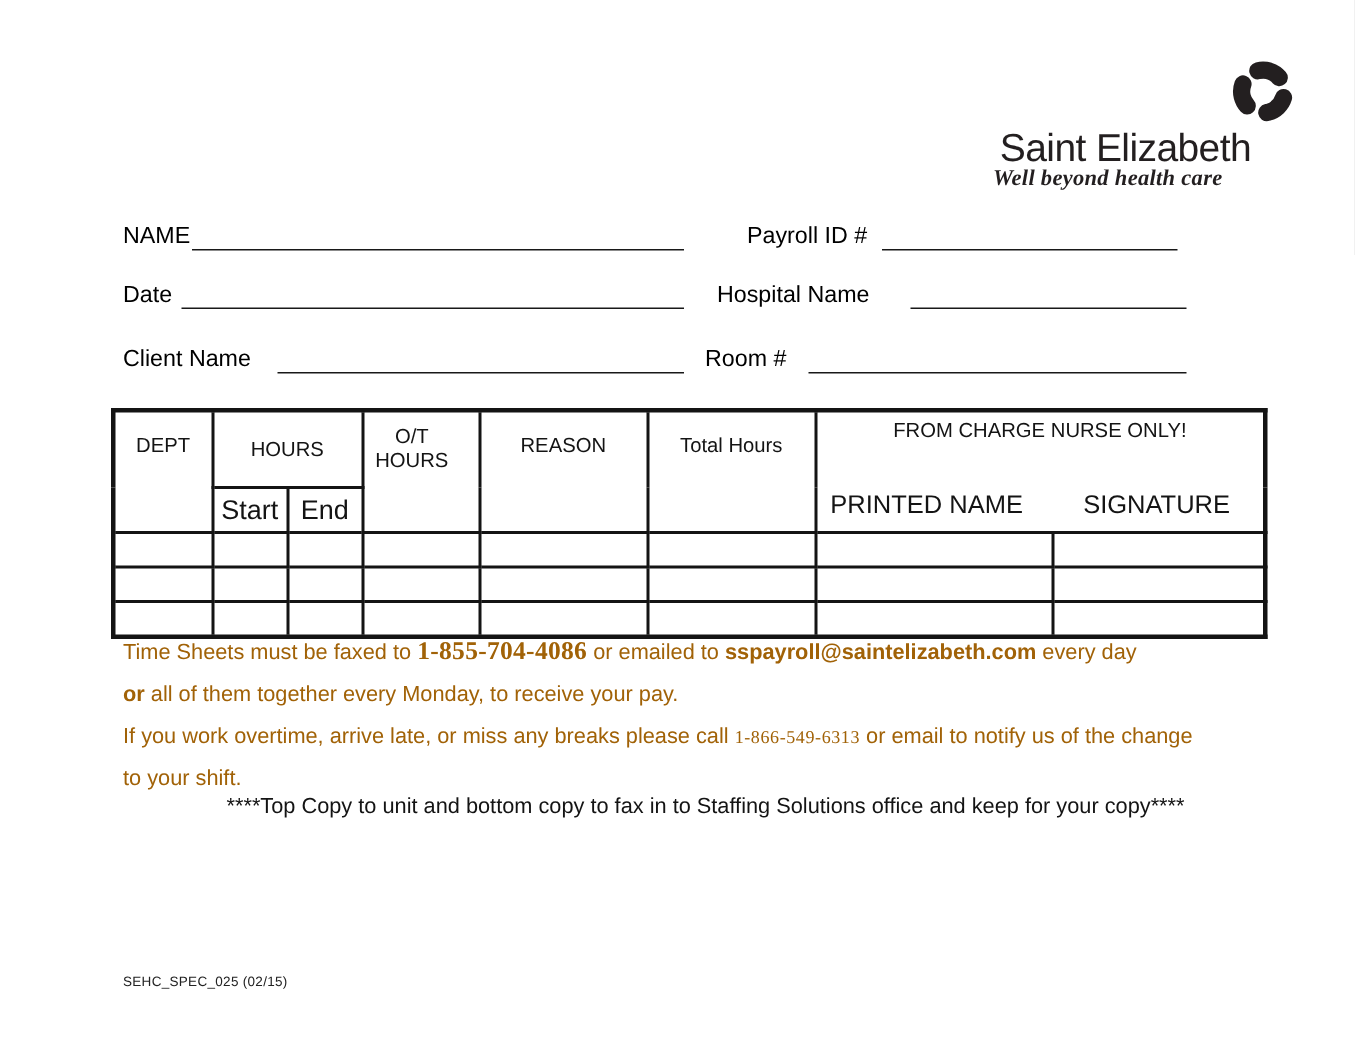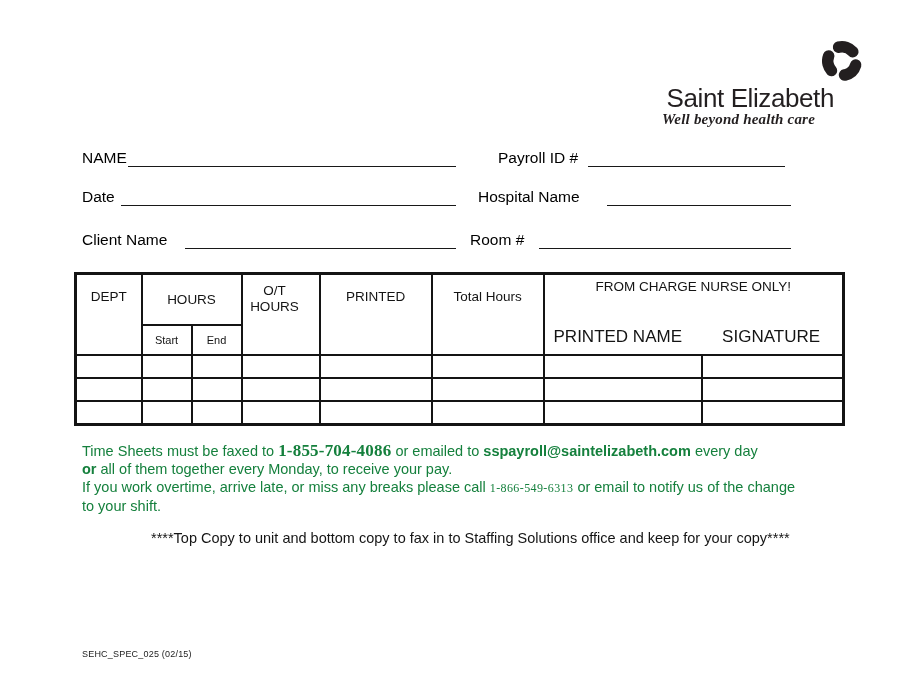--- a/index.html
+++ b/index.html
@@ -41,35 +41,35 @@
     border:2px solid #141414;
     font-weight:normal;font-size:13.5px;color:#141414;
     padding:0;text-align:center;
   }
   .sheet-table thead tr.hrow1{height:50px;}
   .sheet-table thead tr.hrow2{height:29px;}
   .sheet-table tbody tr{height:23px;}
   th.v-top{vertical-align:top;padding-top:14px;}
   th.th-ot{vertical-align:top;padding-top:8px;padding-right:12px;line-height:16px;}
   th.th-hours{vertical-align:middle;}
-  th.th-sub{vertical-align:middle;font-size:11px;}
+  th.th-sub{vertical-align:middle;font-size:18px;}
   th.th-charge{padding:0;vertical-align:top;}
   .charge-wrap{
     display:flex;flex-direction:column;justify-content:space-between;
     height:79px;box-sizing:border-box;padding-top:4px;
   }
   .charge-title{text-align:center;font-size:13.5px;}
   .charge-sub{
     display:flex;justify-content:space-between;
     padding:0 22px 7px 9px;font-size:17px;
   }
   
   .notice{
-    position:absolute;left:82px;top:442px;width:760px;
-    font-size:14.5px;line-height:18px;color:#15803d;
+    position:absolute;left:82px;top:420px;width:760px;
+    font-size:14.5px;line-height:28px;color:#a16207;
   }
   .s-plain{}
   .s-bold{font-weight:700;}
   .s-phone_bold{
     font-family:"Liberation Serif",serif;font-weight:700;
     font-size:17px;letter-spacing:0.2px;
   }
   .s-phone{
     font-family:"Liberation Serif",serif;
     font-size:12px;letter-spacing:0.4px;
@@ -118,21 +118,21 @@
         <col style="width:112px">
         <col style="width:112px">
       <col style="width:158px">
         <col style="width:142px">
     </colgroup>
     <thead>
       <tr class="hrow1">
         <th class="v-top" rowspan="2">DEPT</th>
         <th class="th-hours" colspan="2">HOURS</th>
         <th class="th-ot" rowspan="2">O/T HOURS</th>
-        <th class="v-top" rowspan="2">PRINTED</th>
+        <th class="v-top" rowspan="2">REASON</th>
         <th class="v-top" rowspan="2">Total Hours</th>
         <th class="th-charge" rowspan="2" colspan="2">
           <div class="charge-wrap">
             <div class="charge-title">FROM CHARGE NURSE ONLY!</div>
             <div class="charge-sub">
               <span>PRINTED NAME</span>
               <span>SIGNATURE</span>
             </div>
           </div>
         </th>

